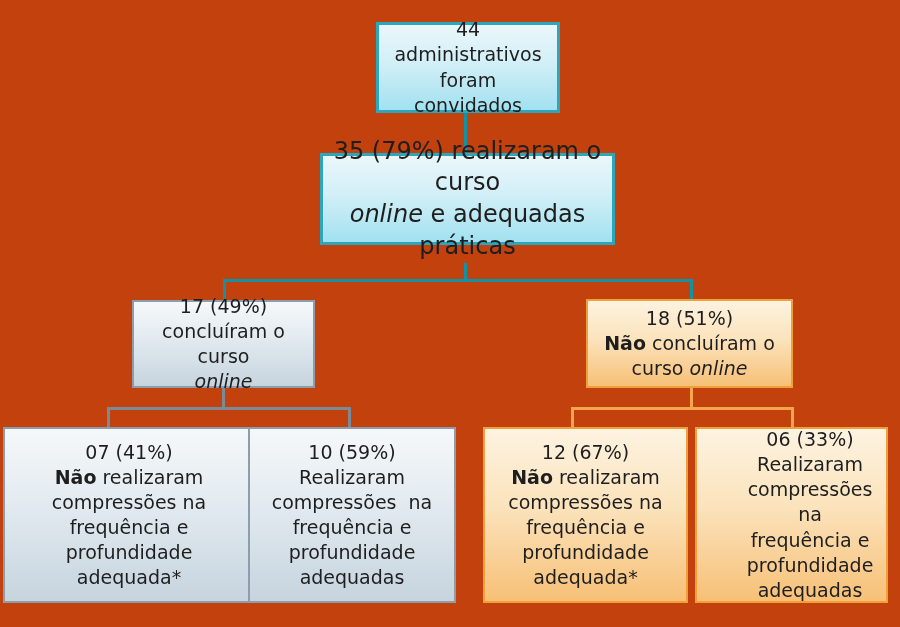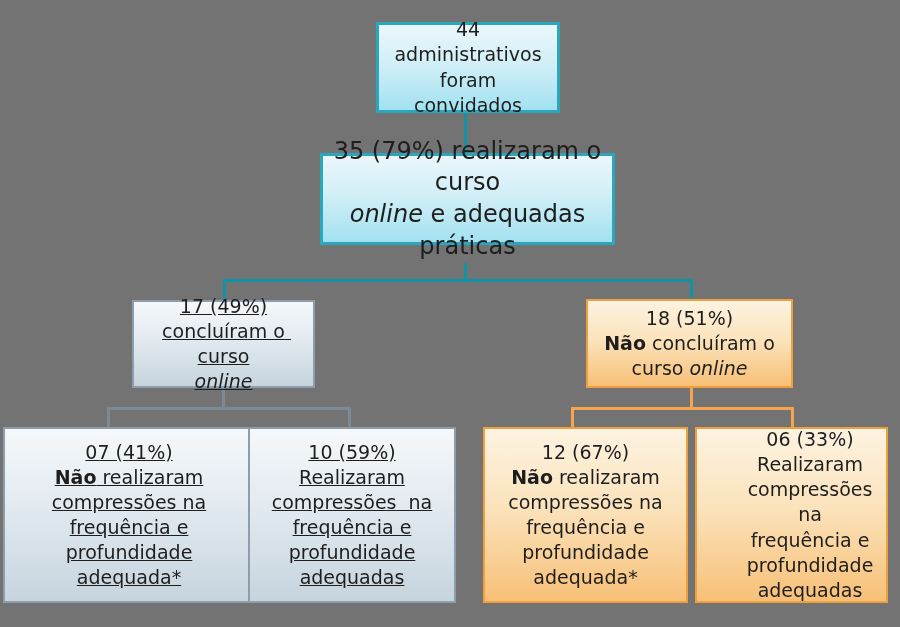--- a/index.html
+++ b/index.html
@@ -3,21 +3,21 @@
 <meta charset="utf-8">
 <style>
   html, body { margin: 0; padding: 0; }
   body {
     width: 900px; height: 627px;
     background: #000;
     font-family: "DejaVu Sans", "Liberation Sans", sans-serif;
     overflow: hidden;
   }
   .canvas {
-    position: relative; width: 900px; height: 627px; background: #737373;
+    position: relative; width: 900px; height: 627px; background: #c2410c;
   }
   .node {
     position: absolute;
     display: flex; flex-direction: column;
     justify-content: center; align-items: center;
     text-align: center;
     color: #1E1E1E;
     font-size: 19px;
     line-height: 1.32;
     box-sizing: border-box;
@@ -27,21 +27,20 @@
   .line .b { font-weight: bold; }
   .line .i { font-style: italic; }
 
   .theme-cyan {
     background: linear-gradient(to bottom, #EAF7FB 0%, #D2EFF7 45%, #A2E1F0 100%);
     border: 3px solid #2BA7BD;
   }
   .theme-gray {
     background: linear-gradient(to bottom, #F5F8FA 0%, #E2EAF0 45%, #C6D4DE 100%);
     border: 2px solid #8D9DAB;
-    text-decoration: underline;
   }
   .theme-orange {
     background: linear-gradient(to bottom, #FDF3E1 0%, #FBE3BC 45%, #F7C077 100%);
     border: 2px solid #EFA03C;
   }
 
   .connector { position: absolute; }
   .c-teal   { background: #1193A6; }
   .c-gray   { background: #7B8A96; }
   .c-orange { background: #F5A54E; }

